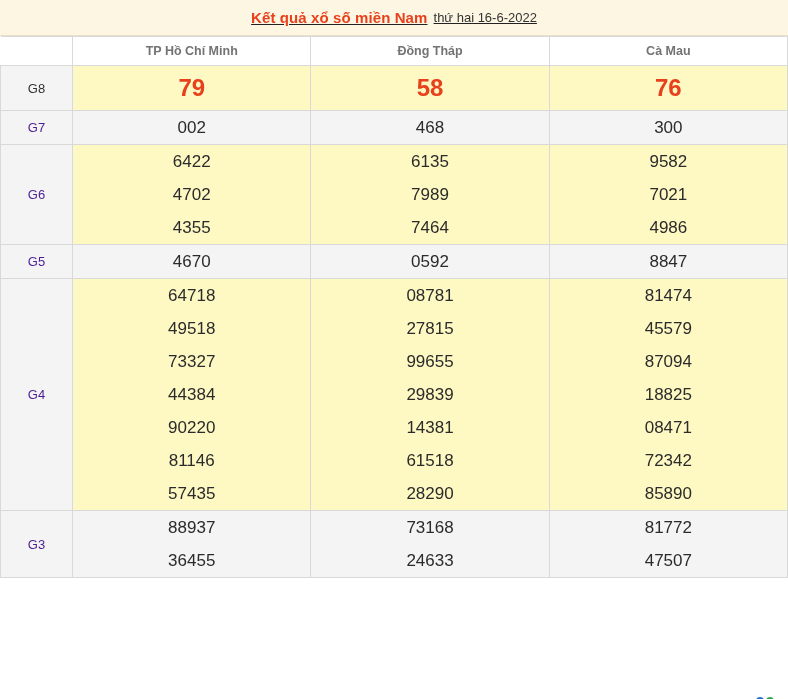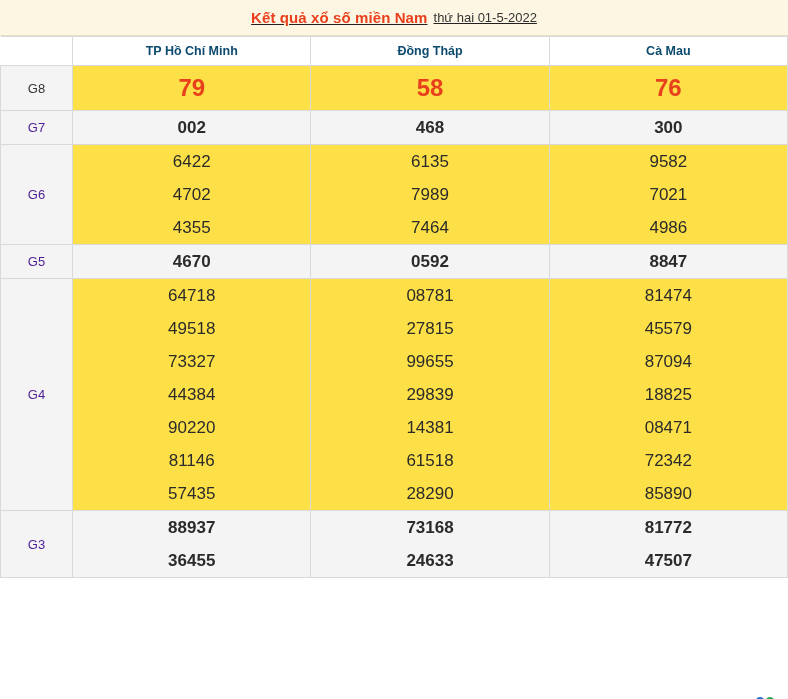--- a/index.html
+++ b/index.html
@@ -53,43 +53,42 @@
   table.results th, table.results td {
     border: 1px solid #d9d9d9;
     text-align: center;
     vertical-align: middle;
     padding: 0;
   }
   thead th {
     height: 28px;
     font-size: 12.5px;
     font-weight: bold;
-    color: #0c4a6e;
+    color: #737373;
     background: #ffffff;
   }
   thead th.corner {
     background: #ffffff;
     border-left: none;
   }
   td.label {
     font-size: 13px;
     font-weight: normal;
     color: #4c1d95;
     background: #f4f4f4;
   }
   td.value {
     font-size: 17px;
     color: #2b2b2b;
     line-height: 1.9;
-    background: #fde047;
+    background: #fef9c3;
     font-weight: normal;
   }
   tr.shaded td.value {
     background: #f4f4f4;
-    font-weight: bold;
   }
   tr.shaded td.label {
     background: #f4f4f4;
   }
   td.value .num {
     display: block;
     height: 33px;
     line-height: 33px;
   }
   
@@ -135,21 +134,21 @@
   }
   .corner-mark .dot.green { background: #2aa84a; }
 </style>
 </head>
 <body>
 
 <div class="page">
 
   <div class="header">
     <span class="header-title">Kết quả xổ số miền Nam</span>
-    <span class="header-date">thứ hai 01-5-2022</span>
+    <span class="header-date">thứ hai 16-6-2022</span>
   </div>
 
   <table class="results">
     <colgroup>
       <col class="c-label">
       <col class="c-prov">
       <col class="c-prov">
       <col class="c-prov">
     </colgroup>
     <thead>

